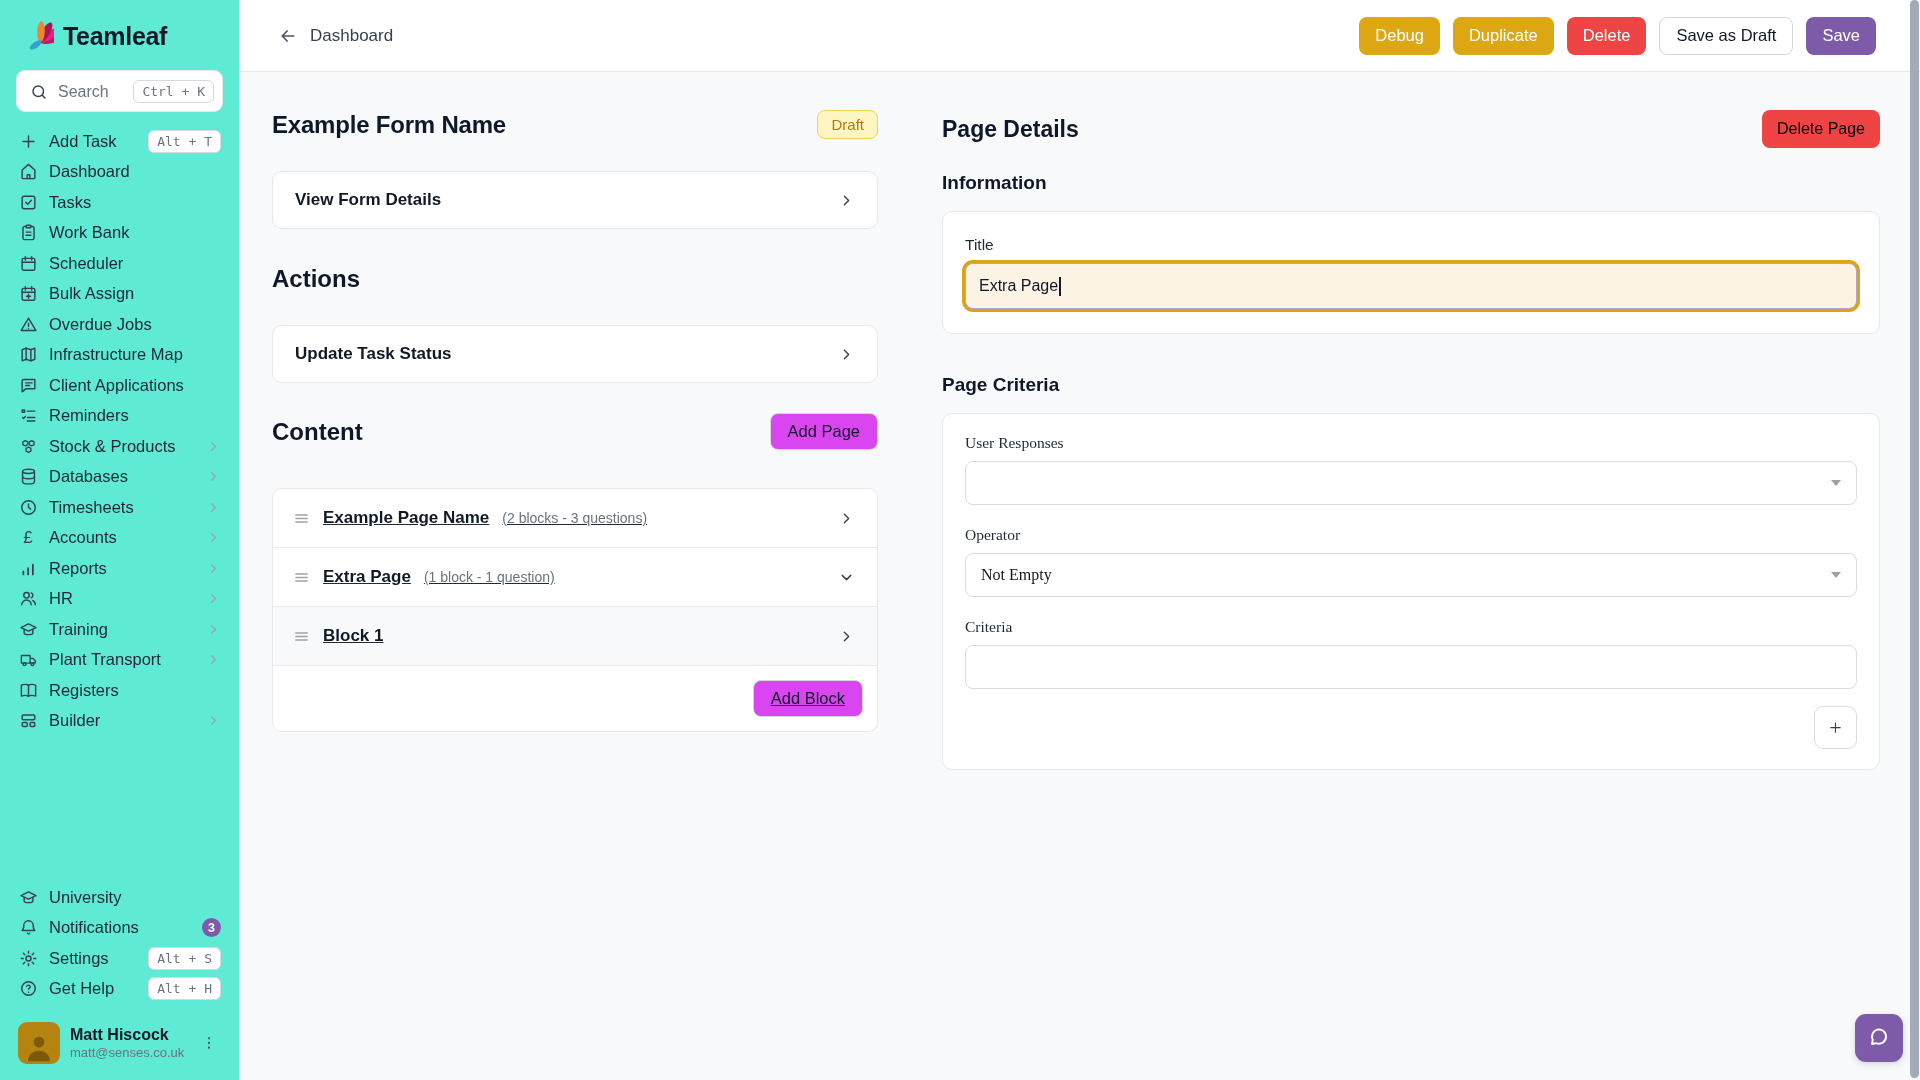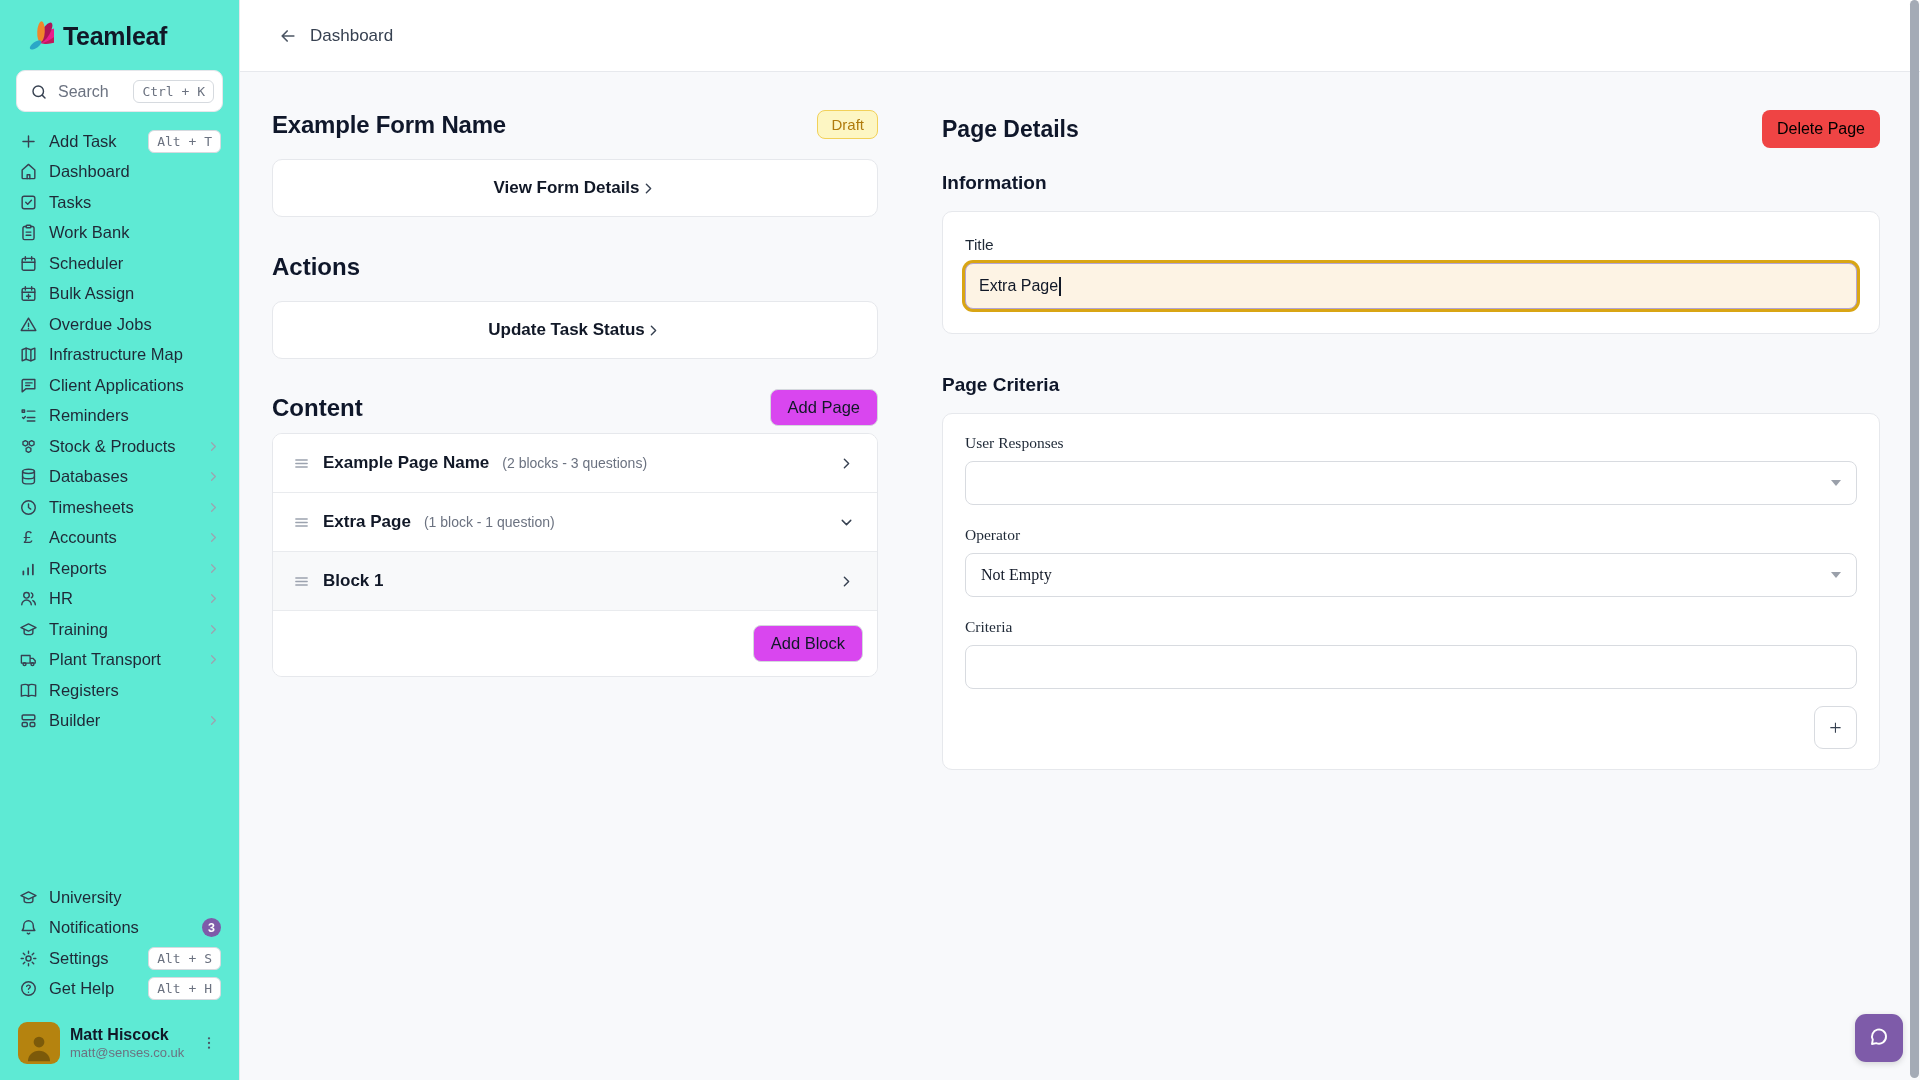--- a/index.html
+++ b/index.html
@@ -82,21 +82,21 @@
   }
   .card { background: #fff; border: 1px solid #e6e8ec; border-radius: 10px; }
   .link-card {
     height: 58px; display: flex; align-items: center; justify-content: space-between;
     padding: 0 22px; cursor: pointer;
   }
   .link-card .link-label { font-size: 17px; font-weight: 600; color: #111827; }
   .chev { color: #374151; display: flex; }
   h2.section-h2 { font-size: 24px; font-weight: 600; color: #0f172a; }
   .section-head { display: flex; align-items: center; justify-content: space-between; }
-  .pages-card { margin-top: 7px; overflow: hidden; }
+  .pages-card { margin-top: 38px; overflow: hidden; text-decoration: underline; }
   .page-row {
     display: flex; align-items: center; gap: 13px; height: 59px; padding: 0 22px 0 20px;
     border-bottom: 1px solid #e9ebee; background: #fff; cursor: pointer;
   }
   .page-row.block-row { background: #f8f9fa; }
   .drag-handle { color: #9ca3af; display: flex; cursor: grab; }
   .row-title { font-size: 17px; font-weight: 600; color: #111827; white-space: nowrap; }
   .row-meta { font-size: 14px; color: #6b7280; white-space: nowrap; }
   .row-spacer { flex: 1; }
   .card-footer { display: flex; justify-content: flex-end; padding: 14px 14px; background: #fff; }
@@ -140,21 +140,21 @@
     font-size: 22px; color: #374151; cursor: pointer; font-family: inherit; line-height: 1;
   }
   
   .chat-fab {
     position: absolute; right: 17px; bottom: 18px; width: 48px; height: 48px;
     background: #7e5ba9; border: none; border-radius: 11px; cursor: pointer;
     display: flex; align-items: center; justify-content: center; box-shadow: 0 2px 6px rgba(0,0,0,0.15);
   }
   .scrollbar-track { position: absolute; right: 0; top: 0; width: 12px; height: 1080px; }
   .scrollbar-thumb { position: absolute; right: 1px; top: 0; width: 9px; height: 1078px; background: #a4abb6; border-radius: 5px; }
-  .mt28 { margin-top: 20px; justify-content: center; } .mt36 { margin-top: 36px; } .mt30 { margin-top: 30px; }
+  .mt28 { margin-top: 32px; } .mt36 { margin-top: 36px; } .mt30 { margin-top: 30px; }
   .mt24 { margin-top: 24px; } .mt40 { margin-top: 40px; }
 </style>
 </head>
 <body>
 
 <aside class="sidebar">
   <div class="logo-row">
     <span>
       <svg width="36" height="36" viewBox="0 0 48 48">
         <g transform="translate(30,34)">
@@ -480,20 +480,27 @@
 <div class="main">
   <header class="topbar">
     <div class="back-link">
       <span class="arrow">
           <svg width="20" height="20" viewBox="0 0 24 24" fill="none" stroke="currentColor" stroke-width="2" stroke-linecap="round" stroke-linejoin="round">
             <path d="M19 12H5M11 6l-6 6 6 6"></path>
           </svg>
         </span>
       <span class="back-label">Dashboard</span>
     </div>
+    <div class="topbar-actions">
+      <button class="btn btn-amber">Debug</button>
+      <button class="btn btn-amber">Duplicate</button>
+      <button class="btn btn-red">Delete</button>
+      <button class="btn btn-white">Save as Draft</button>
+      <button class="btn btn-purple">Save</button>
+    </div>
   </header>
 
   <div class="content-area">
 
     <section class="left-col">
       <div class="title-row">
         <h1 class="page-h1">Example Form Name</h1>
         <span class="draft-badge">Draft</span>
       </div>
 

